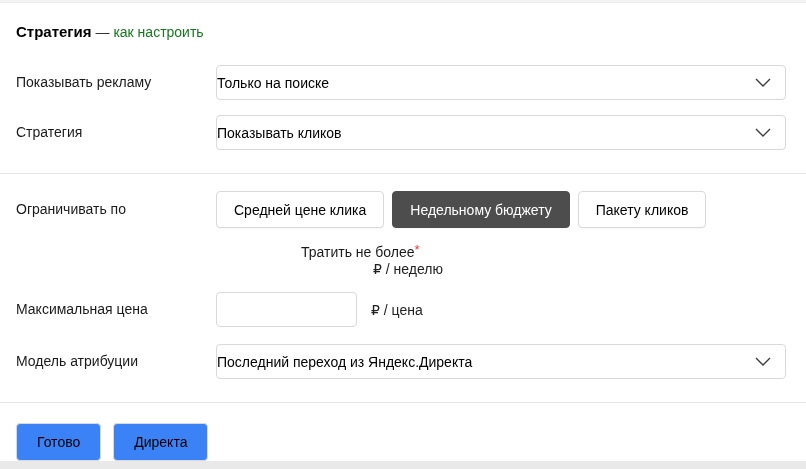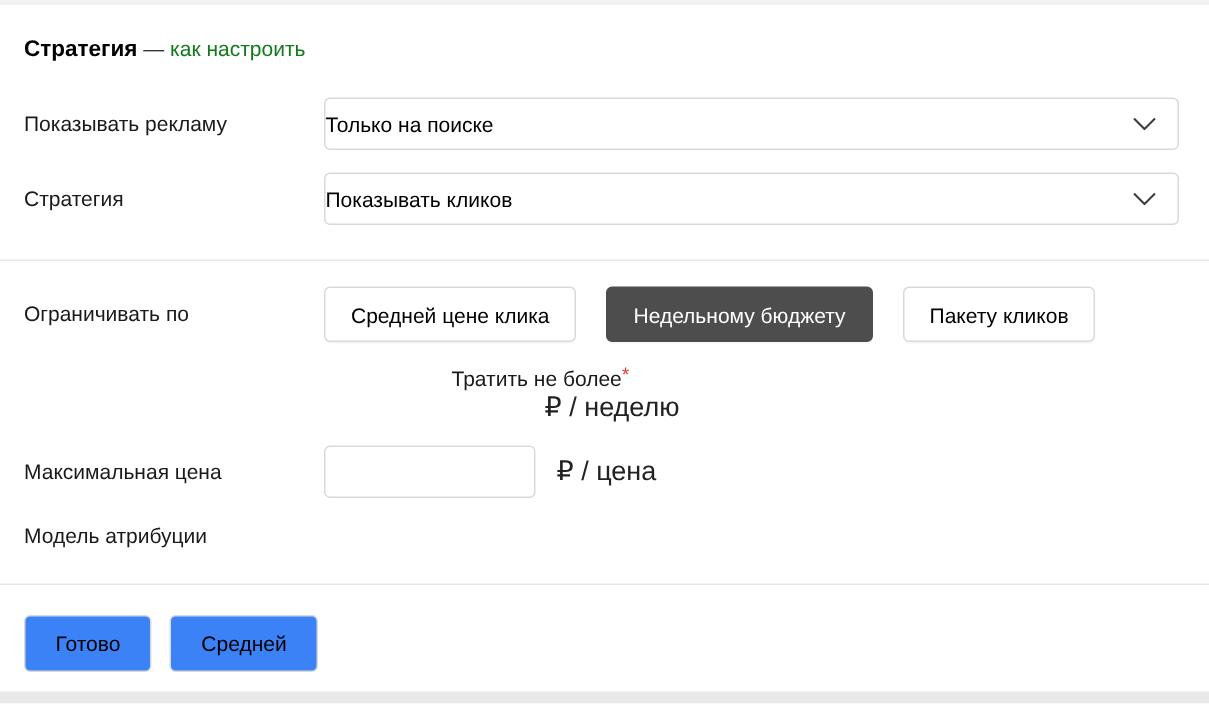--- a/index.html
+++ b/index.html
@@ -35,23 +35,23 @@
     background:#fff;display:flex;align-items:center;justify-content:space-between;
     padding:0 14px 0 0;cursor:pointer;
   }
   .select .value{font-size:14px;color:#000;}
   .chevron{flex:none;margin-left:10px;display:flex;align-items:center;}
   .text-input{
     width:141px;height:35px;border:1px solid var(--control-border);border-radius:4px;
     padding:0 12px;font-size:14px;color:#000;outline:none;
     font-family:"Liberation Sans","DejaVu Sans",sans-serif;background:#fff;
   }
-  .unit{margin-left:14px;font-size:18px;color:#222;}
+  .unit{margin-left:14px;font-size:14px;color:#222;}
   .req{color:var(--required);font-size:13px;vertical-align:top;line-height:12px;}
-  .toggle-group{display:flex;gap:20px;}
+  .toggle-group{display:flex;gap:8px;}
   .toggle{
     height:37px;padding:0 17px;border:1px solid var(--control-border);border-radius:4px;
     background:#fff;color:#000;font-size:14px;cursor:pointer;
     font-family:"Liberation Sans","DejaVu Sans",sans-serif;
     box-shadow:0 1px 1px rgba(0,0,0,0.03);
   }
   .toggle.selected{
     background:var(--toggle-selected-bg);color:var(--toggle-selected-text);
     border-color:var(--toggle-selected-bg);
   }
@@ -136,24 +136,34 @@
     <div class="form-row row-max-price">
       <div class="row-label">Максимальная цена</div>
       <div class="control">
         <input class="text-input" type="text" value="" style="">
         <span class="unit">₽ / цена</span>
       </div>
     </div>
 
     <div class="form-row row-attribution">
       <div class="row-label">Модель атрибуции</div>
+      <div class="control">
+        <div class="select">
+          <span class="value">Последний переход из Яндекс.Директа</span>
+          <span class="chevron">
+            <svg width="16" height="9" viewBox="0 0 16 9">
+                <path d="M1 1 L8 8 L15 1" fill="none" stroke="#3c3c3c" stroke-width="1.4"></path>
+              </svg>
+          </span>
+        </div>
+      </div>
     </div>
   </div>
 
   <hr class="divider divider-2">
 
   <div class="actions">
     <button class="btn">Готово</button>
-    <button class="btn">Средней</button>
+    <button class="btn">Директа</button>
   </div>
 
   <div class="bottom-strip"></div>
 </div>
 
 </body></html>

